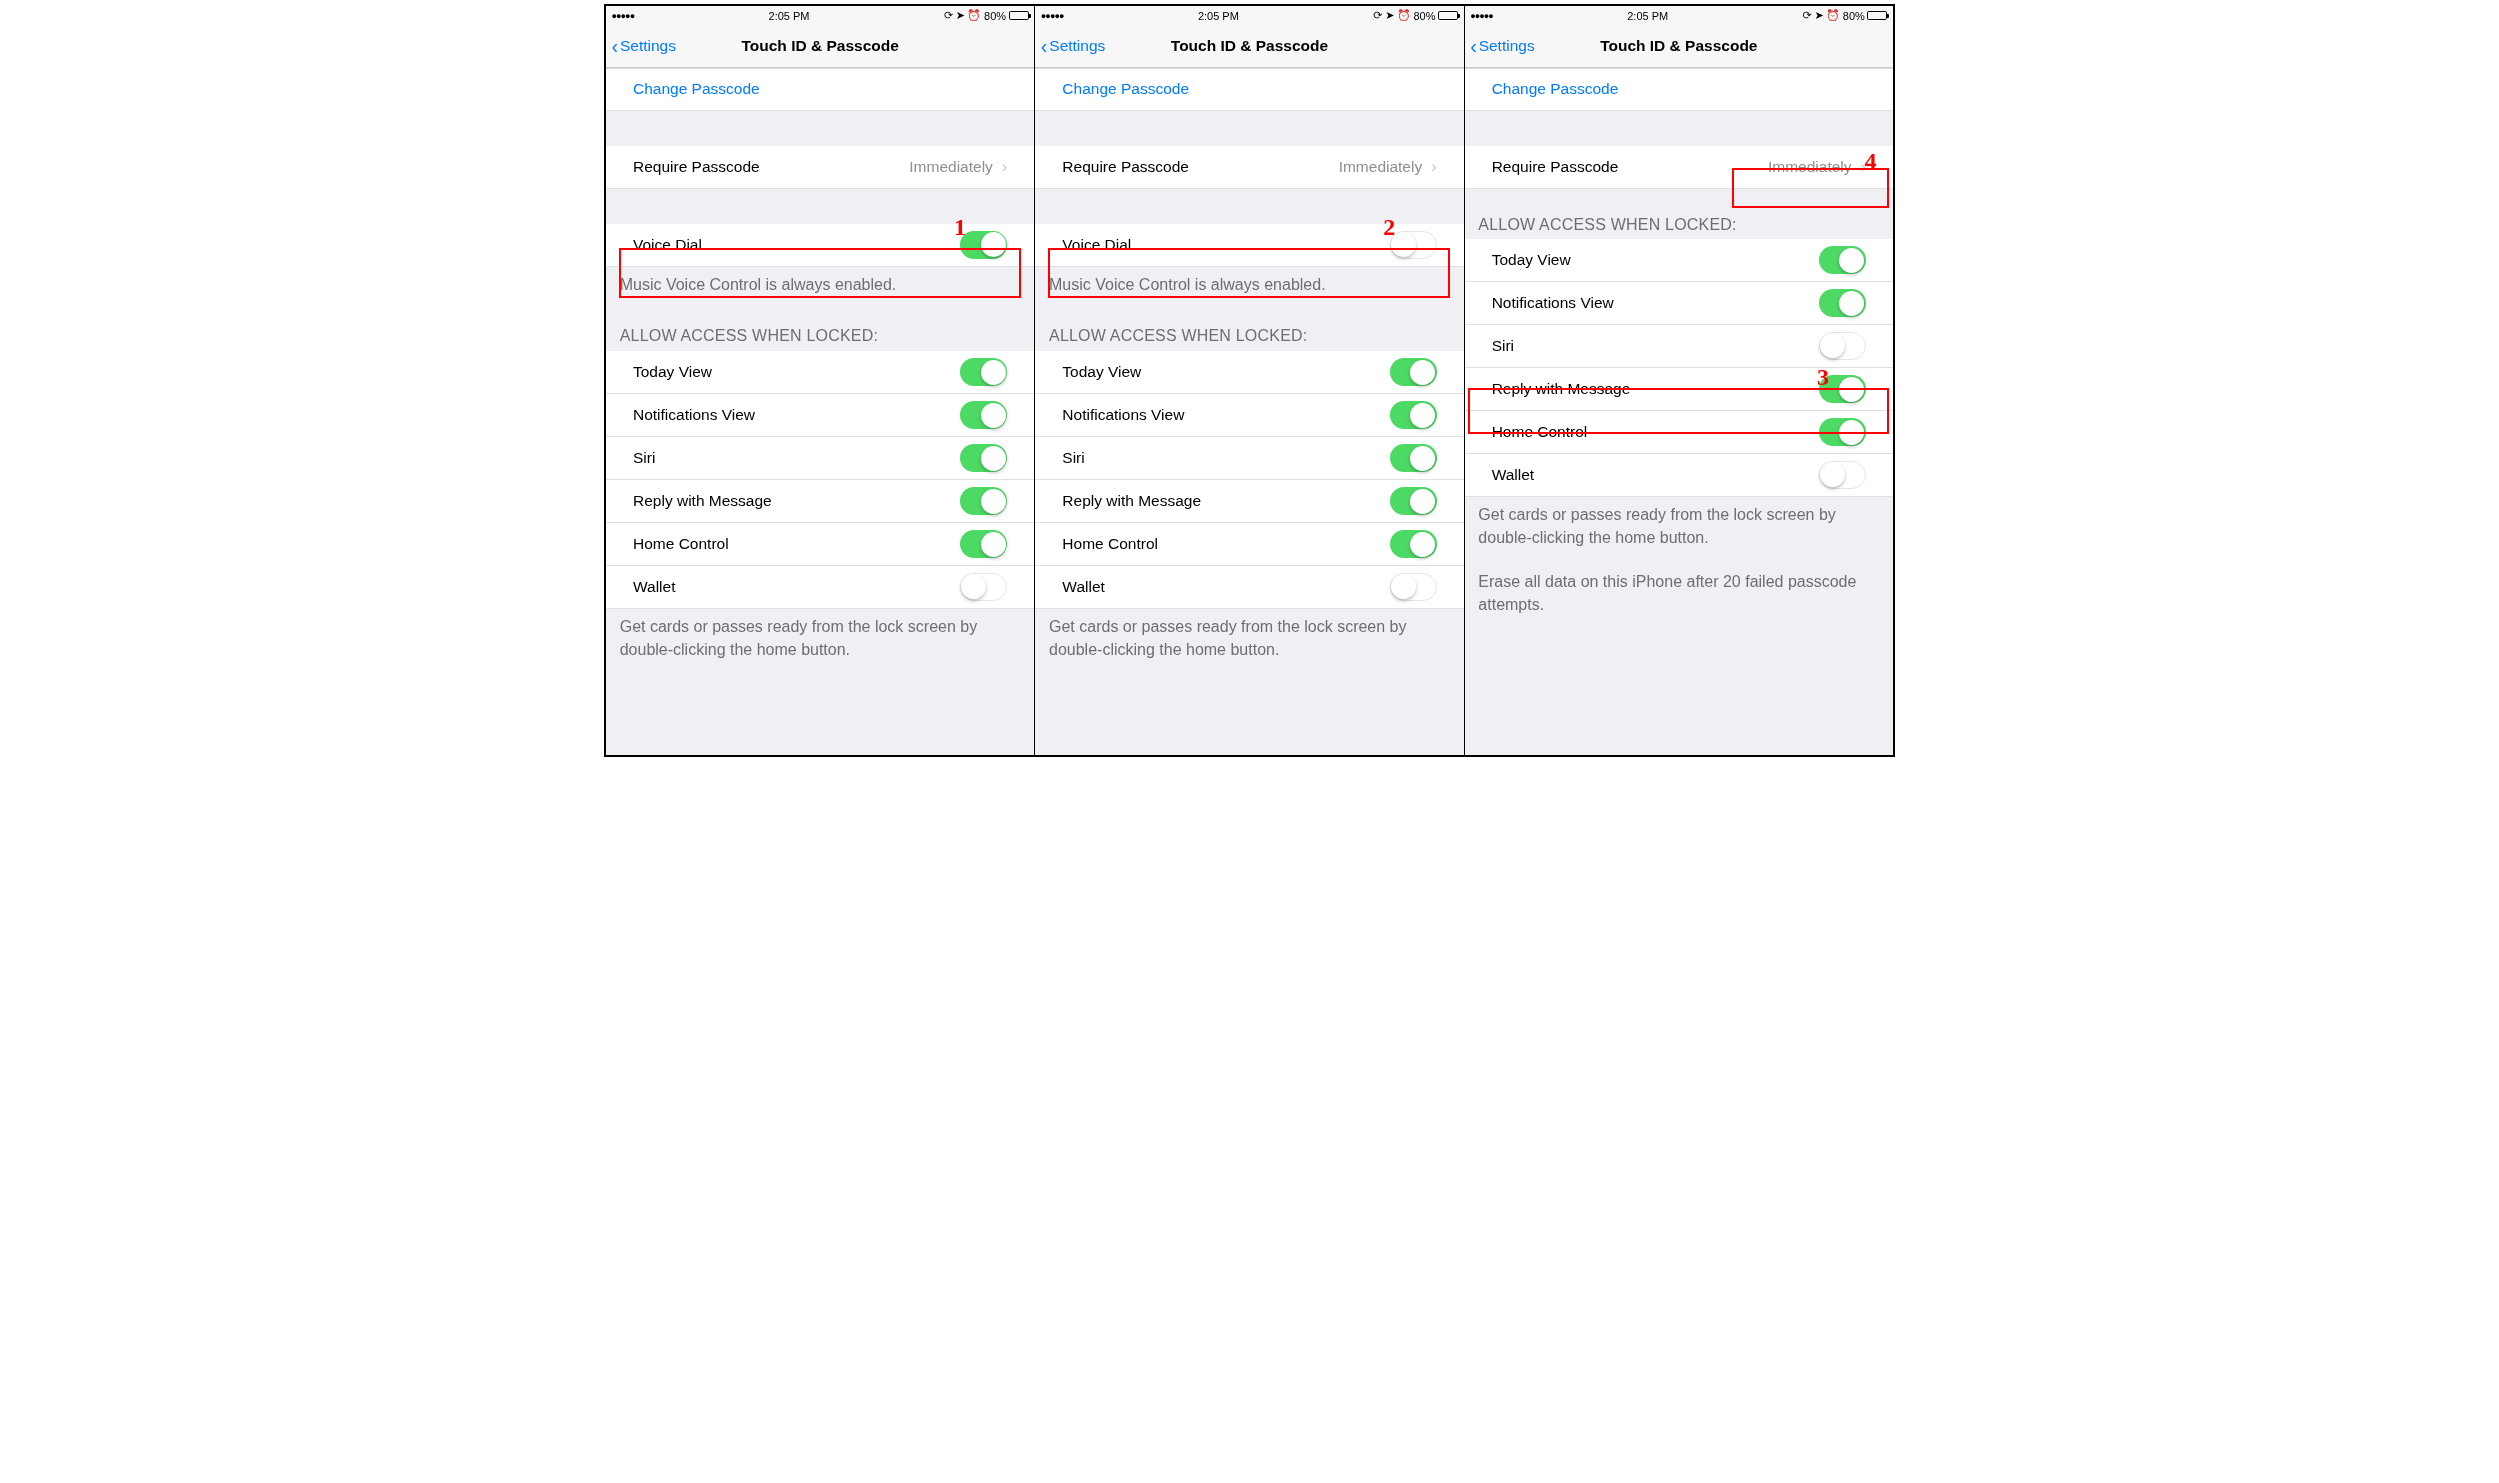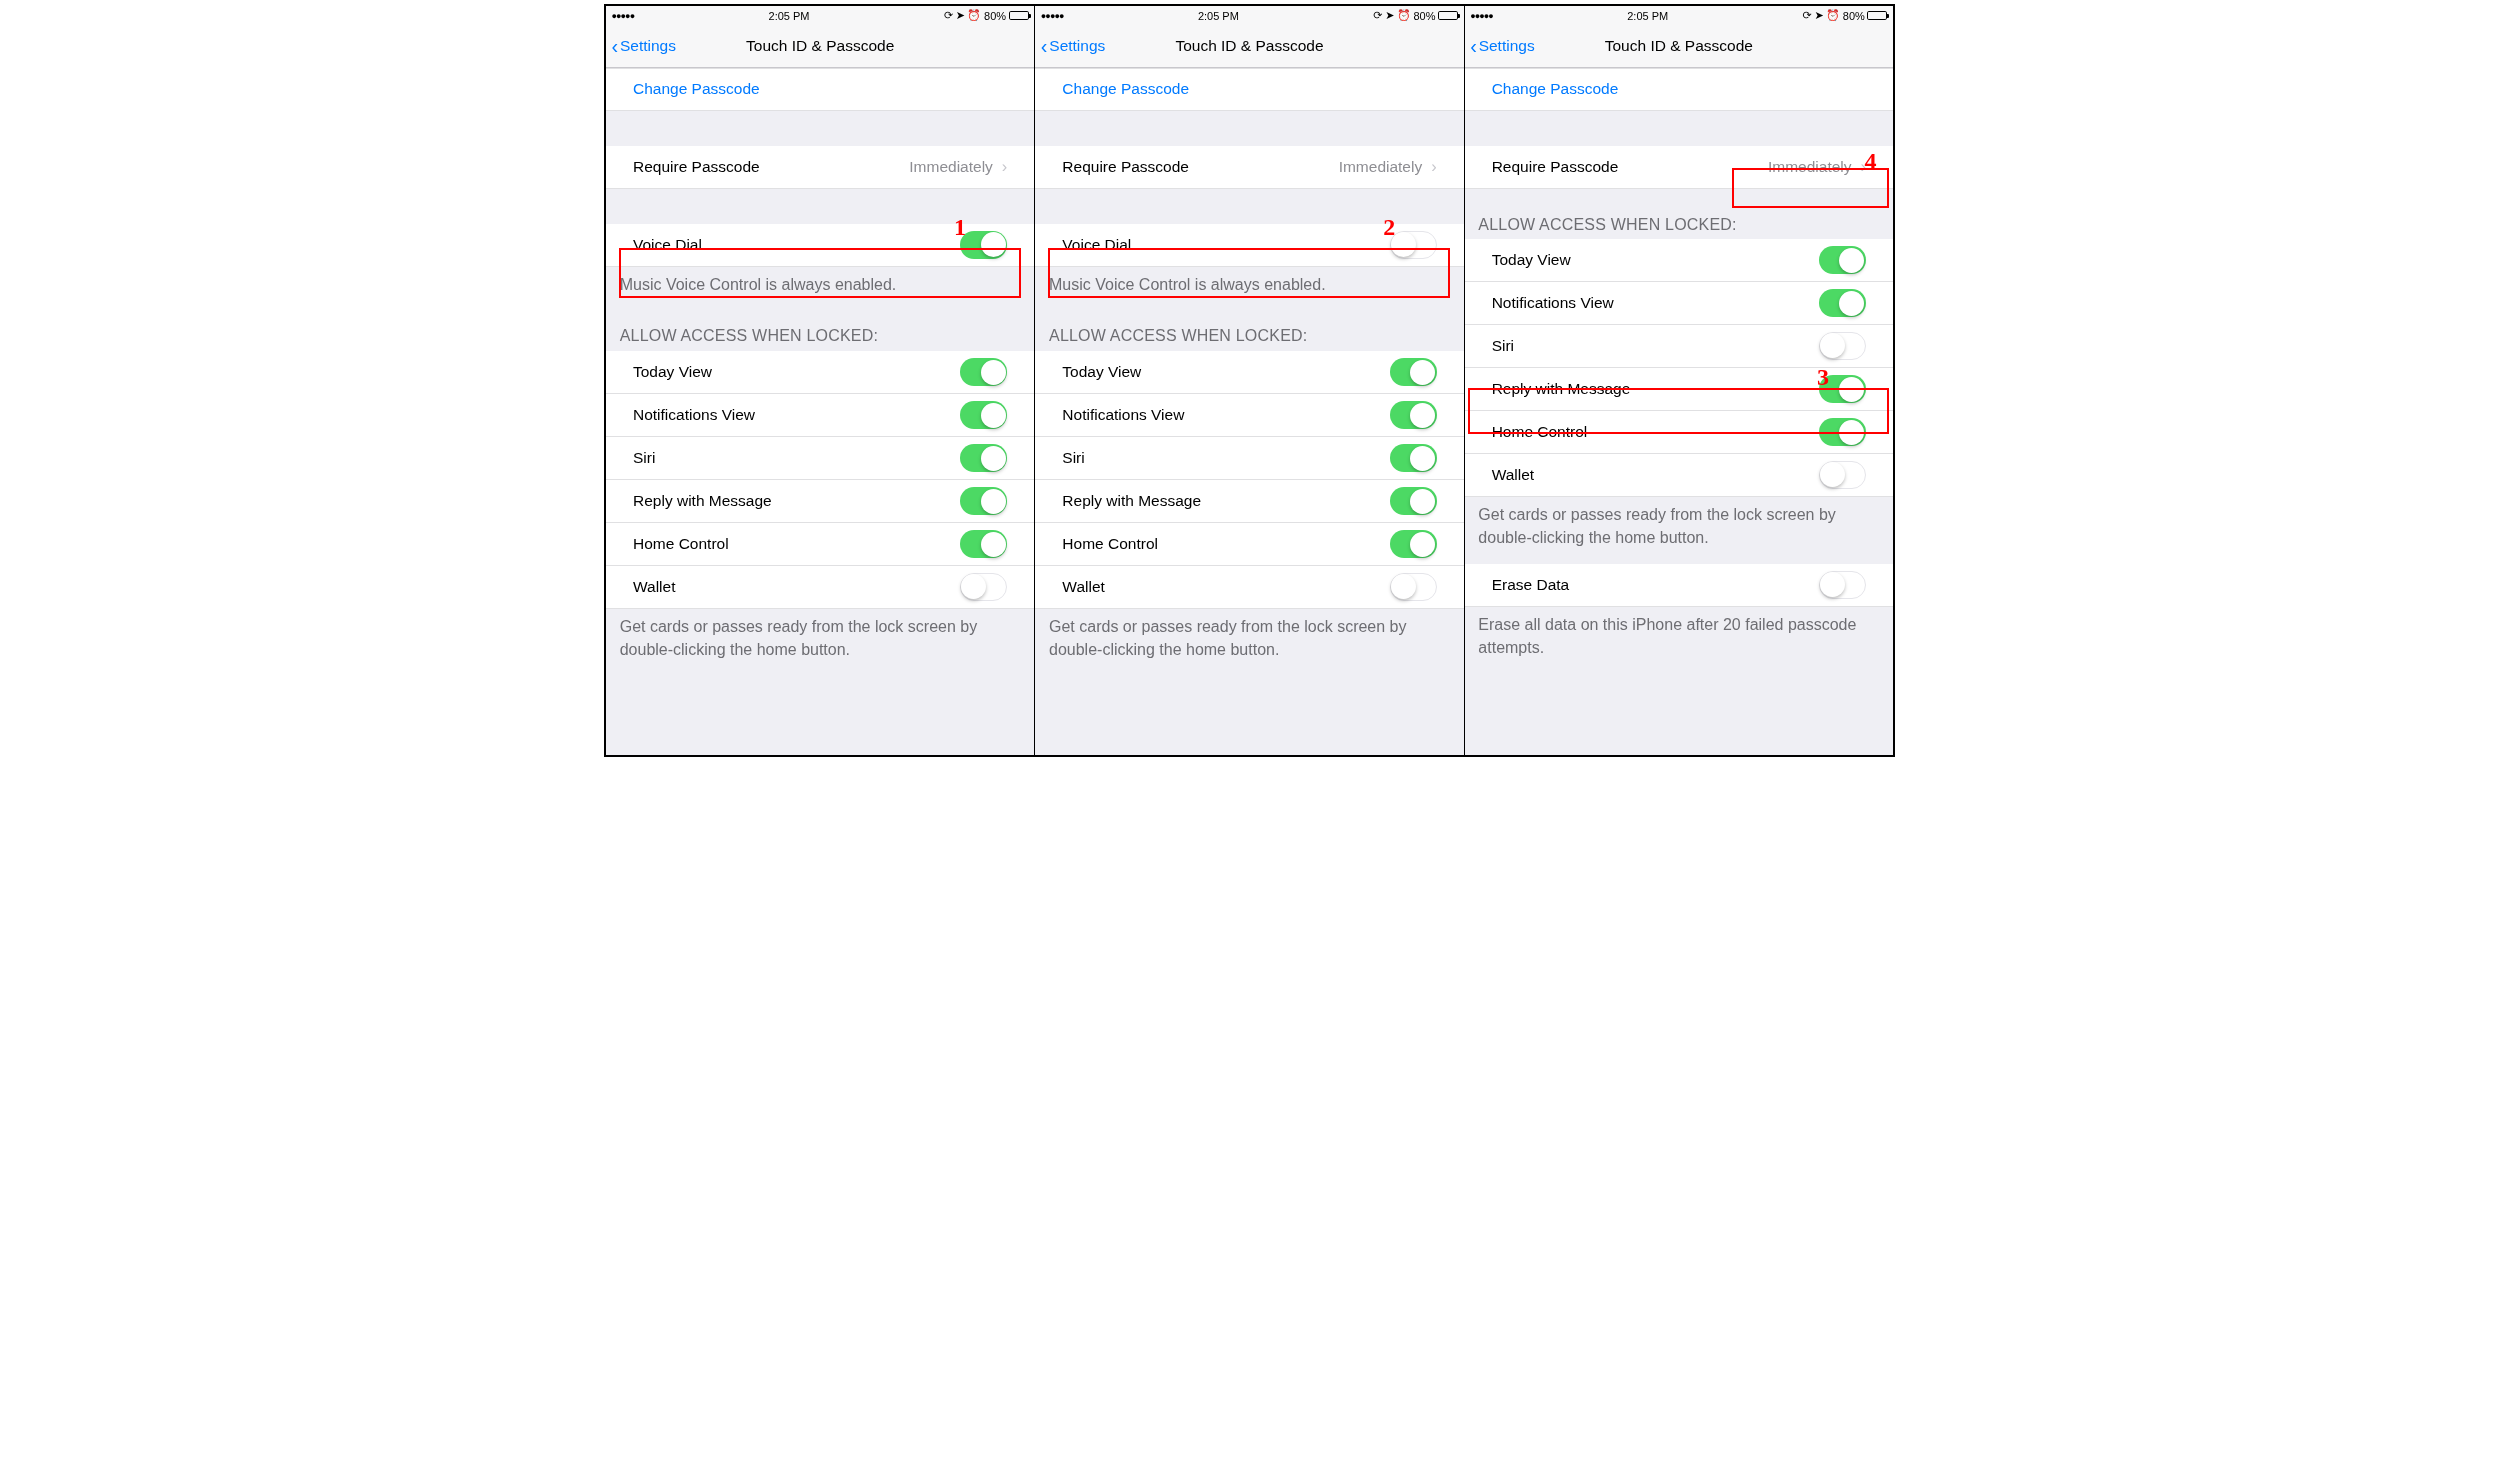--- a/index.html
+++ b/index.html
@@ -74,21 +74,21 @@
   .back-chevron {
     font-size: 20px;
     font-weight: 300;
     line-height: 1;
   }
   .title {
     position: absolute;
     left: 0; right: 0;
     text-align: center;
     font-size: 15.5px;
-    font-weight: 400;
+    font-weight: 700;
     color: #000;
     pointer-events: none;
   }
 
   
   .content { flex: 1; overflow-y: hidden; }
 
   .cell {
     background: #fff;
     min-height: 43px;
@@ -396,24 +396,18 @@
             <span class="toggle-knob"></span>
           </span>
       </div>
       <div class="cell">
         <span>Wallet</span>
         <span class="toggle off">
             <span class="toggle-knob"></span>
           </span>
       </div>
       <div class="group-footer">Get cards or passes ready from the lock screen by double-clicking the home button.</div>
-      <div class="cell">
-        <span>Erase Data</span>
-        <span class="toggle off">
-            <span class="toggle-knob"></span>
-          </span>
-      </div>
       <div class="group-footer">Erase all data on this iPhone after 20 failed passcode attempts.</div>
     </div>
   </div>
 
 </div>
 
 
 </body></html>

